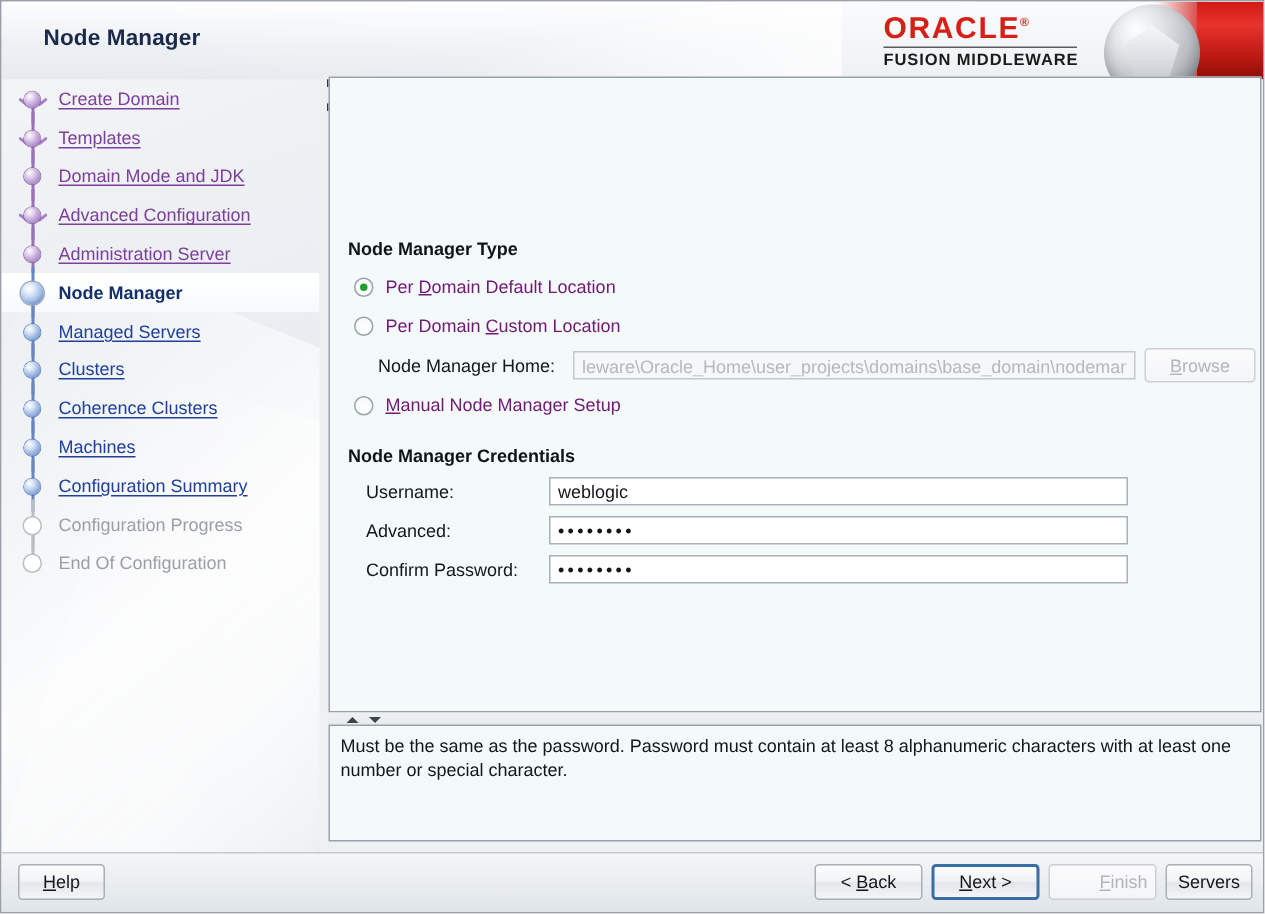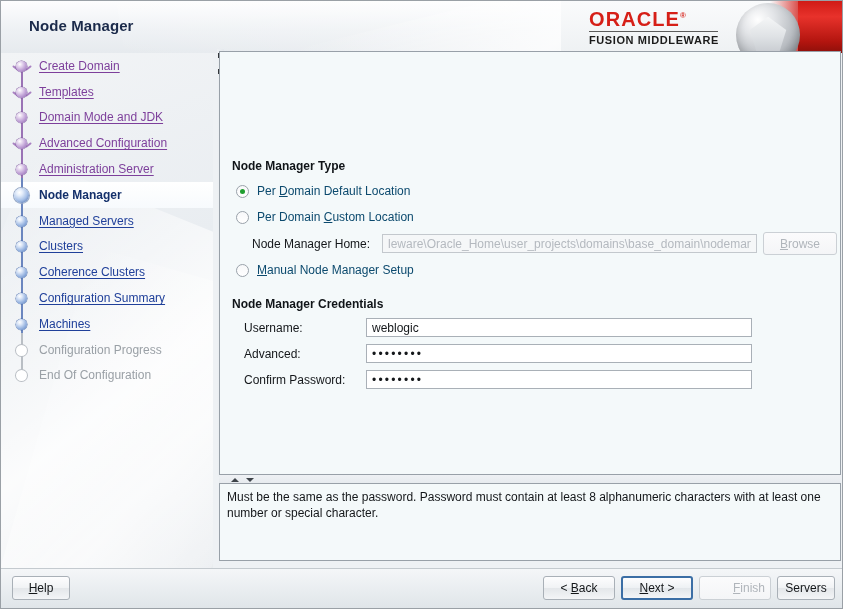--- a/index.html
+++ b/index.html
@@ -353,21 +353,21 @@
   .radio.checked::after {
     content: "";
     position: absolute;
     left: 3px; top: 3px;
     width: 5px; height: 5px;
     border-radius: 50%;
     background: #1f9e2f;
   }
   .radio-label {
     font-size: 12px;
-    color: #0c4a6e;
+    color: #701a75;
     white-space: nowrap;
   }
   .mn { text-decoration: underline; text-underline-offset: 1px; }
 
   .nmh-row {
     position: absolute;
     left: 32px; top: 182px;
     display: flex;
     align-items: center;
   }
@@ -555,28 +555,28 @@
             <span class="line"></span>
             <span class="ball"></span>
           </span>
           <span class="nav-label blue">Coherence Clusters</span>
         </div>
         <div class="nav-item">
           <span class="node blue">
             <span class="line"></span>
             <span class="ball"></span>
           </span>
+          <span class="nav-label blue">Machines</span>
+        </div>
+        <div class="nav-item">
+          <span class="node blue">
+            <span class="line"></span>
+            <span class="ball"></span>
+          </span>
           <span class="nav-label blue">Configuration Summary</span>
-        </div>
-        <div class="nav-item">
-          <span class="node blue">
-            <span class="line"></span>
-            <span class="ball"></span>
-          </span>
-          <span class="nav-label blue">Machines</span>
         </div>
         <div class="nav-item">
           <span class="node empty">
             <span class="line"></span>
             <span class="ball"></span>
           </span>
           <span class="nav-label disabled">Configuration Progress</span>
         </div>
         <div class="nav-item">
           <span class="node empty nolinebottom">

